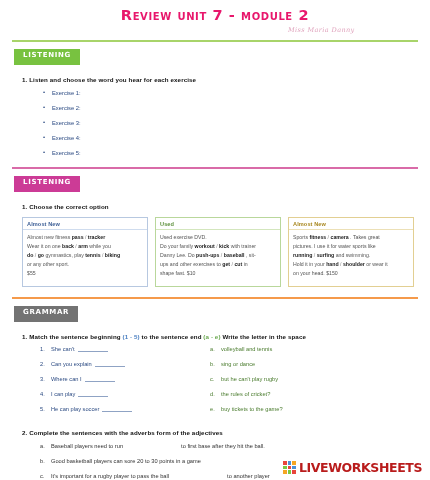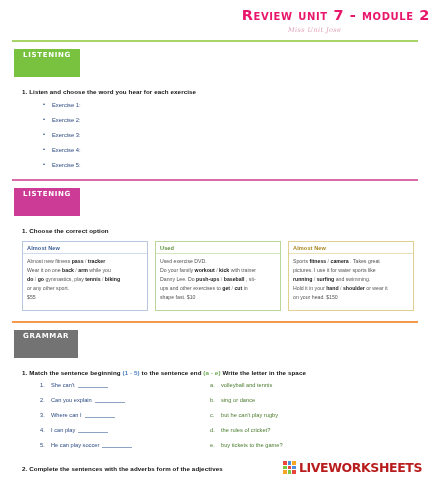--- a/index.html
+++ b/index.html
@@ -18,21 +18,21 @@
 
   
   .title-area {
     position: relative;
     height: 38px;
   }
   .worksheet-title {
     position: absolute;
     left: 0; right: 0;
     top: 7px;
-    text-align: right;
+    text-align: center;
     font-family: "DejaVu Sans", sans-serif;
     font-size: 14.5px;
     font-weight: bold;
     letter-spacing: 0.6px;
     color: #e8176c;
     font-variant: small-caps;
     text-transform: lowercase;
   }
   .worksheet-title::first-letter { text-transform: uppercase; }
   .teacher-signature {
@@ -60,21 +60,21 @@
     top: 2px;
     height: 2px;
   }
   .band-line.green  { background: #a8d46a; }
   .band-line.pink   { background: #d96ba8; }
   .band-line.orange { background: #f59a4b; }
 
   .section-tag {
     display: inline-block;
     margin-left: 14px;
-    padding: 2px 9px 18px 9px;
+    padding: 2px 9px 6px 9px;
     font-size: 7px;
     font-weight: bold;
     letter-spacing: 0.7px;
     color: #ffffff;
     font-family: "DejaVu Sans", sans-serif;
     font-variant: small-caps;
     position: relative;
     top: -3px;
   }
   .section-tag.green  { background: #78c240; }
@@ -222,21 +222,21 @@
   }
 </style>
 </head>
 <body>
 
 
 
 
 <div class="title-area">
   <div class="worksheet-title">Review Unit 7 - Module 2</div>
-  <div class="teacher-signature">Miss Unit Jose</div>
+  <div class="teacher-signature">Miss Maria Danny</div>
 </div>
 
 
 <div class="band">
   <div class="band-line green"></div>
 </div>
 <span class="section-tag green">LISTENING</span>
 
 <div class="instruction">1. Listen and choose the word you hear for each exercise</div>
 

